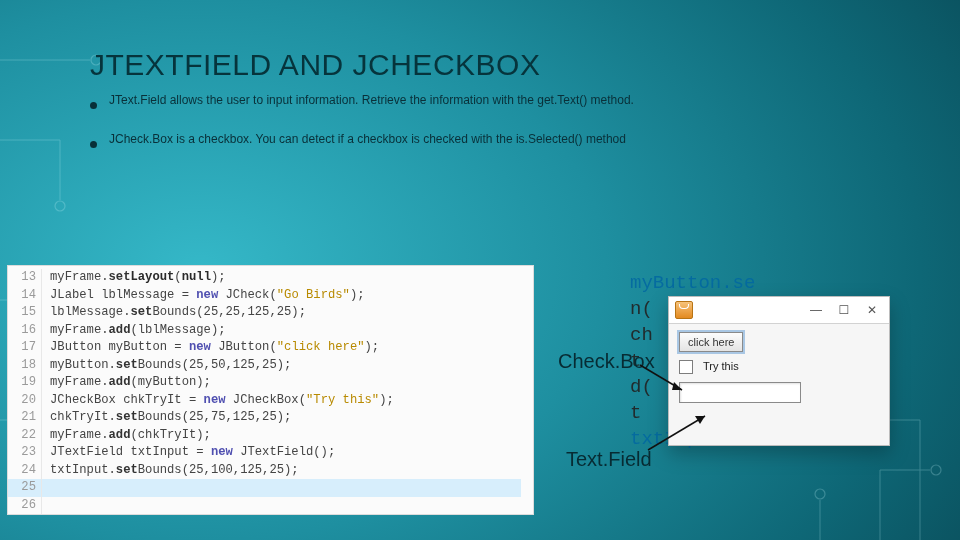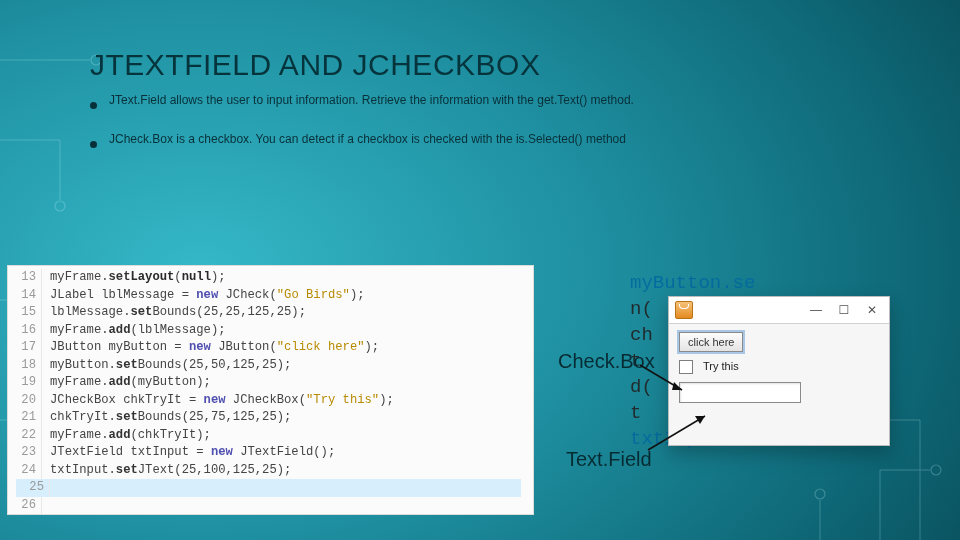--- a/index.html
+++ b/index.html
@@ -30,21 +30,21 @@
   
   .code-wrap { position:absolute; left:8px; top:266px; width:525px; height:248px; background:#fbfbfb; box-shadow:0 0 0 1px #dcdcdc; }
   .code-inner { padding:3px 12px 0 0; }
   .ln { display:flex; font-family: "Courier New", monospace; font-size:12.2px; line-height:17.5px; white-space:pre; }
   .gut { width:28px; text-align:right; color:#9a9a9a; padding-right:5px; border-right:1px solid #e8e8e8; user-select:none; }
   .codecol { padding-left:8px; color:#444; }
   .kw { color:#4f4fb0; font-weight:bold; }
   .mtd { font-weight:bold; color:#333; }
   .str { color:#b88a00; }
   .bb { color:#2a2a2a; font-weight:bold; }
-  .hl { background:#d7eefc;margin-left:8px; }
+  .hl { background:#d7eefc; }
 
   
   .jwin { position:absolute; left:668px; top:296px; width:220px; height:148px; background:#f6f6f6; border:1px solid #bcbcbc; box-shadow:0 8px 18px rgba(0,0,0,.25); }
   .jwin .bar { height:26px; background:#ffffff; border-bottom:1px solid #d2d2d2; display:flex; align-items:center; }
   .jwin .jicon { width:16px; height:16px; margin:0 6px; background:linear-gradient(#f7c37a,#e38a20); border:1px solid #b87414; border-radius:2px; position:relative; }
   .jwin .jicon::after { content:""; position:absolute; left:3px; top:2px; width:8px; height:4px; border:1.2px solid #fff; border-top:none; border-radius:0 0 4px 4px; }
   .wbtns { margin-left:auto; display:flex; gap:14px; padding-right:10px; font-family:"Segoe UI",sans-serif; font-size:12px; color:#555; }
   .wbtn { width:14px; text-align:center; }
   .jbody { position:relative; padding:8px 10px; font-family:Tahoma, sans-serif; font-size:11px; color:#222; }
   .jlbl { margin-bottom:6px; }
@@ -119,21 +119,21 @@
         <div class="ln"><div class="gut">14</div><div class="codecol"><span>JLabel lblMessage = </span><span class="kw">new</span><span> JCheck(</span><span class="str">"Go Birds"</span><span>);</span></div></div>
         <div class="ln"><div class="gut">15</div><div class="codecol"><span>lblMessage.</span><span class="mtd">set</span><span>Bounds(25,25,125,25);</span></div></div>
         <div class="ln"><div class="gut">16</div><div class="codecol"><span>myFrame.</span><span class="mtd">add</span><span>(lblMessage);</span></div></div>
         <div class="ln"><div class="gut">17</div><div class="codecol"><span>JButton myButton = </span><span class="kw">new</span><span> JButton(</span><span class="str">"click here"</span><span>);</span></div></div>
         <div class="ln"><div class="gut">18</div><div class="codecol"><span>myButton.</span><span class="mtd">set</span><span>Bounds(25,50,125,25);</span></div></div>
         <div class="ln"><div class="gut">19</div><div class="codecol"><span>myFrame.</span><span class="mtd">add</span><span>(myButton);</span></div></div>
         <div class="ln"><div class="gut">20</div><div class="codecol"><span>JCheckBox chkTryIt = </span><span class="kw">new</span><span> JCheckBox(</span><span class="str">"Try this"</span><span>);</span></div></div>
         <div class="ln"><div class="gut">21</div><div class="codecol"><span>chkTryIt.</span><span class="mtd">set</span><span>Bounds(25,75,125,25);</span></div></div>
         <div class="ln"><div class="gut">22</div><div class="codecol"><span>myFrame.</span><span class="mtd">add</span><span>(chkTryIt);</span></div></div>
         <div class="ln"><div class="gut">23</div><div class="codecol"><span>JTextField txtInput = </span><span class="kw">new</span><span> JTextField();</span></div></div>
-        <div class="ln"><div class="gut">24</div><div class="codecol"><span>txtInput.</span><span class="mtd">set</span><span>JText(25,100,125,25);</span></div></div>
+        <div class="ln"><div class="gut">24</div><div class="codecol"><span>txtInput.</span><span class="mtd">set</span><span>Bounds(25,100,125,25);</span></div></div>
         <div class="ln hl"><div class="gut">25</div></div>
         <div class="ln"><div class="gut">26</div><div class="codecol"><span></span></div></div>
       </div>
   </div>
 
   <div class="jwin">
     <div class="bar">
       <div class="jicon"></div>
       <div class="wbtns">
         <div class="wbtn">—</div>

